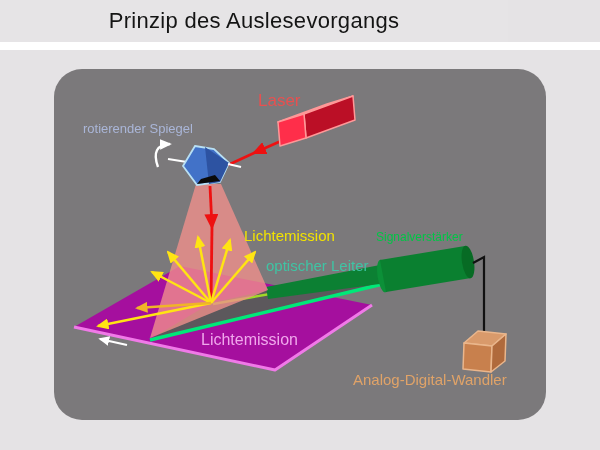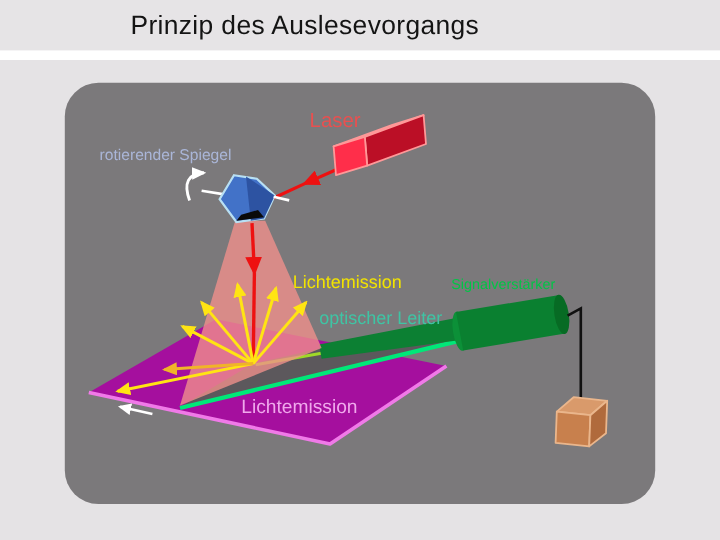--- a/index.html
+++ b/index.html
@@ -126,13 +126,14 @@
 
     <line x1="73" y1="276" x2="46" y2="270" stroke="#ffffff" stroke-width="2.2" marker-end="url(#ah-w)"></line>
   </svg>
 
   <span class="lbl lbl-laser">Laser</span>
   <span class="lbl lbl-mirror">rotierender Spiegel</span>
   <span class="lbl lbl-emission">Lichtemission</span>
   <span class="lbl lbl-guide">optischer Leiter</span>
   <span class="lbl lbl-amplifier">Signalverstärker</span>
   <span class="lbl lbl-plate">Lichtemission</span>
+  <span class="lbl lbl-adc">Analog-Digital-Wandler</span>
 </div>
 
 </body></html>

